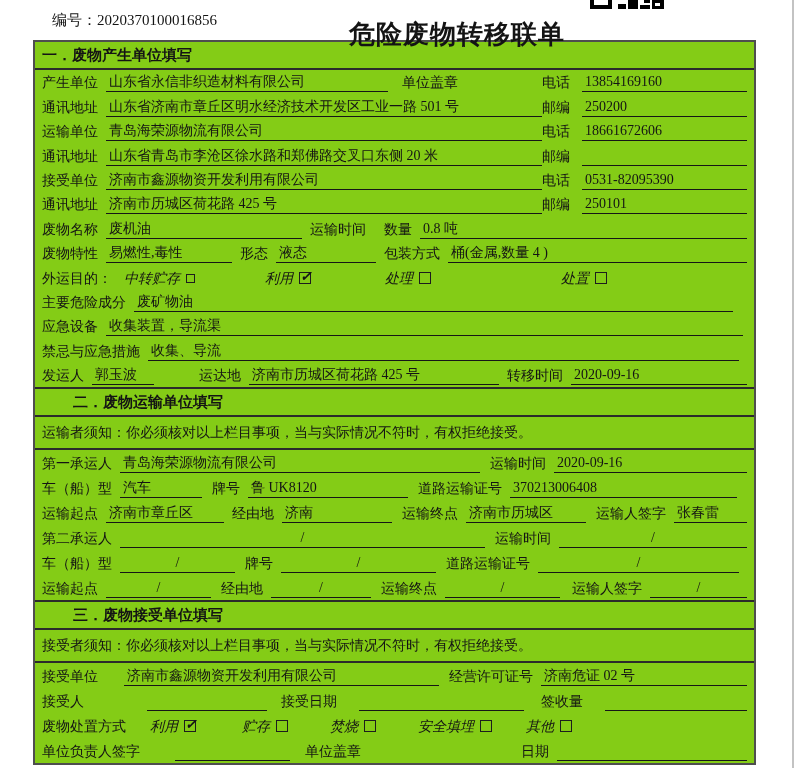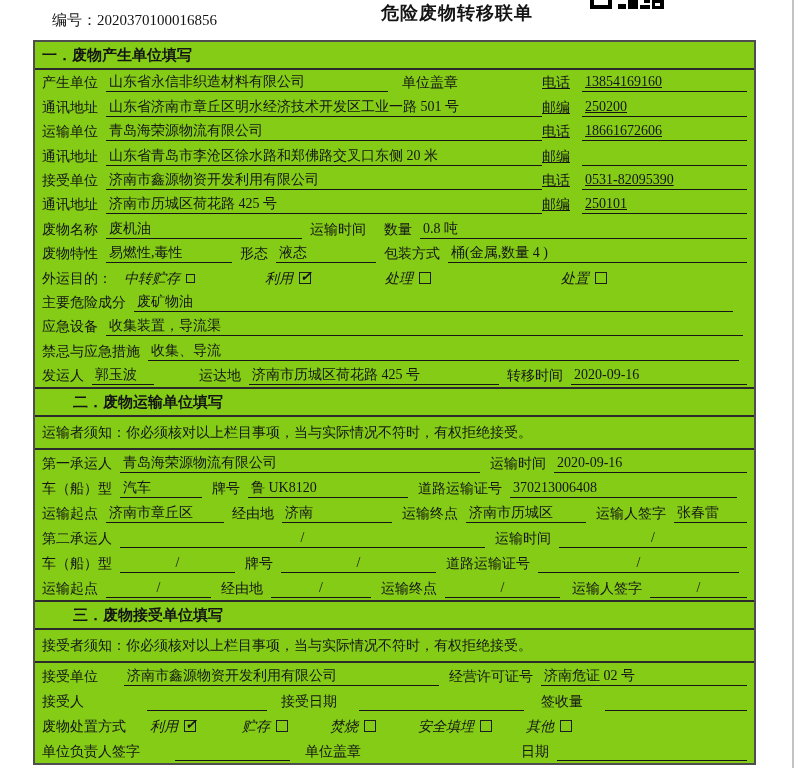--- a/index.html
+++ b/index.html
@@ -4,34 +4,34 @@
 <style>
   html,body{margin:0;padding:0;}
   body{
     width:796px;height:768px;background:#ffffff;overflow:hidden;position:relative;
     font-family:"Liberation Serif","DejaVu Serif",serif;
     color:#141414;font-size:14px;
   }
   .page-edge{position:absolute;left:792px;top:0;width:2px;height:768px;background:#c3c3c3;}
   .hdr{position:relative;height:40px;margin-left:45px;width:723px;}
   .serial{position:absolute;left:7px;top:11px;font-size:15px;white-space:nowrap;}
-  .title{position:absolute;left:412px;top:1px;transform:translateX(-50%);
-    font-size:18px;font-weight:700;margin:0;white-space:nowrap;letter-spacing:1px;}
+  .title{position:absolute;left:412px;top:17px;transform:translateX(-50%);
+    font-size:26px;font-weight:700;margin:0;white-space:nowrap;letter-spacing:1px;}
   .qr{position:absolute;left:545px;top:0;width:74px;height:9px;}
   .tbl{margin-left:33px;width:719px;border:2px solid #4e4e4e;background:#84cc16;}
   .sech{font-weight:700;font-size:15px;padding:4px 7px 3px 7px;border-bottom:2px solid #2b2b2b;line-height:19px;}
   .sech.bt{border-top:2px solid #2b2b2b;padding-left:38px;}
   .notice{padding:7px 7px 6px 7px;border-bottom:2px solid #2b2b2b;line-height:18px;}
   .r{display:flex;align-items:flex-end;height:24.4px;padding:0 7px 2px 7px;box-sizing:border-box;}
   .r2{height:25px;}
   .lb{white-space:nowrap;margin-right:8px;line-height:18px;}
   .u{border-bottom:1px solid #161616;white-space:nowrap;padding:0 3px;line-height:18px;min-height:18px;box-sizing:border-box;}
   .c{text-align:center;}
   .fx{flex:1;}
-  .rp{margin-left:auto;width:205px;display:flex;align-items:flex-end;text-decoration:underline;}
+  .rp{margin-left:auto;width:205px;display:flex;align-items:flex-end;}
   .rp .lb{margin-right:12px;}
   .rp .u{flex:1;}
   .cb{display:inline-block;width:12px;height:12px;border:1.5px solid #1d1d1d;margin-left:6px;position:relative;vertical-align:-1px;box-sizing:border-box;}
   .cb.small{width:9px;height:9px;vertical-align:0;}
   .cb.checked::after{content:"✓";position:absolute;left:0px;top:-5px;font-size:14px;font-weight:700;}
   .cbi{white-space:nowrap;line-height:18px;font-style:italic;}
 </style>
 </head>
 <body>
 

